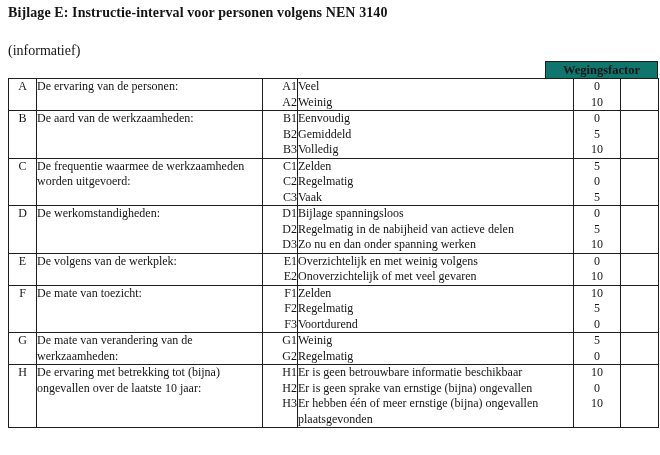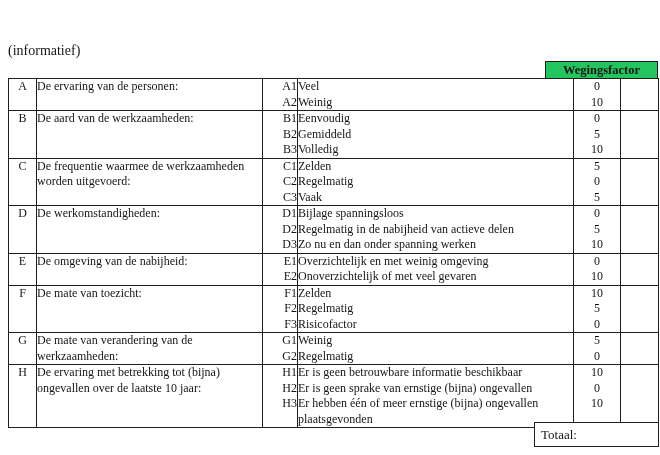--- a/index.html
+++ b/index.html
@@ -26,21 +26,21 @@
     width: 118px; height: 16px;
     border: 1px solid #1e1e1e;
     font-size: 12.5px; font-weight: bold; line-height: 16px;
     padding-left: 5px; background: #fff;
   }
   .hdr-right {
     position: absolute; left: 545px; top: 61px;
     width: 111px; height: 16px;
     border: 1px solid #1e1e1e;
     font-size: 12.5px; font-weight: bold; line-height: 16px;
-    text-align: center; background: #22c55e;
+    text-align: center; background: #0f766e;
   }
 
   table.risk {
     position: absolute; left: 8px; top: 78px;
     width: 650px;
     border-collapse: collapse; table-layout: fixed;
     border: 1px solid #1e1e1e;
   }
   table.risk td {
     padding: 0;
@@ -71,20 +71,21 @@
     border: 1px solid #1e1e1e;
     font-size: 13px; line-height: 23px;
     padding-left: 6px; background: #fff;
   }
 </style>
 </head>
 <body>
 
 <div class="page">
 
+  <h1 class="title">Bijlage E: Instructie-interval voor personen volgens NEN 3140</h1>
 
   <div class="subtitle">(informatief)</div>
 
   <div class="hdr-right">Wegingsfactor</div>
 
   <table class="risk">
     <colgroup>
       <col style="width:28px">
       <col style="width:226px">
       <col style="width:35px">
@@ -155,23 +156,23 @@
           <td class="lbl">Regelmatig in de nabijheid van actieve delen</td>
           <td class="weight">5</td>
         </tr>
         <tr>
           <td class="code gb">D3</td>
           <td class="lbl gb">Zo nu en dan onder spanning werken</td>
           <td class="weight gb">10</td>
         </tr>
         <tr>
           <td class="letter gb" rowspan="2">E</td>
-          <td class="factor gb" rowspan="2">De omgeving van de nabijheid:</td>
+          <td class="factor gb" rowspan="2">De volgens van de werkplek:</td>
           <td class="code">E1</td>
-          <td class="lbl">Overzichtelijk en met weinig omgeving</td>
+          <td class="lbl">Overzichtelijk en met weinig volgens</td>
           <td class="weight">0</td>
           <td class="fill gb" rowspan="2"></td>
         </tr>
         <tr>
           <td class="code gb">E2</td>
           <td class="lbl gb">Onoverzichtelijk of met veel gevaren</td>
           <td class="weight gb">10</td>
         </tr>
         <tr>
           <td class="letter gb" rowspan="3">F</td>
@@ -181,21 +182,21 @@
           <td class="weight">10</td>
           <td class="fill gb" rowspan="3"></td>
         </tr>
         <tr>
           <td class="code">F2</td>
           <td class="lbl">Regelmatig</td>
           <td class="weight">5</td>
         </tr>
         <tr>
           <td class="code gb">F3</td>
-          <td class="lbl gb">Risicofactor</td>
+          <td class="lbl gb">Voortdurend</td>
           <td class="weight gb">0</td>
         </tr>
         <tr>
           <td class="letter gb" rowspan="2">G</td>
           <td class="factor gb" rowspan="2">De mate van verandering van de werkzaamheden:</td>
           <td class="code">G1</td>
           <td class="lbl">Weinig</td>
           <td class="weight">5</td>
           <td class="fill gb" rowspan="2"></td>
         </tr>
@@ -218,17 +219,14 @@
           <td class="weight">0</td>
         </tr>
         <tr>
           <td class="code gb">H3</td>
           <td class="lbl gb">Er hebben één of meer ernstige (bijna) ongevallen plaatsgevonden</td>
           <td class="weight gb">10</td>
         </tr>
       </tbody>
   </table>
 
-  <div class="total-box">
-    <span>Totaal:</span>
-  </div>
 
 </div>
 
 </body></html>

